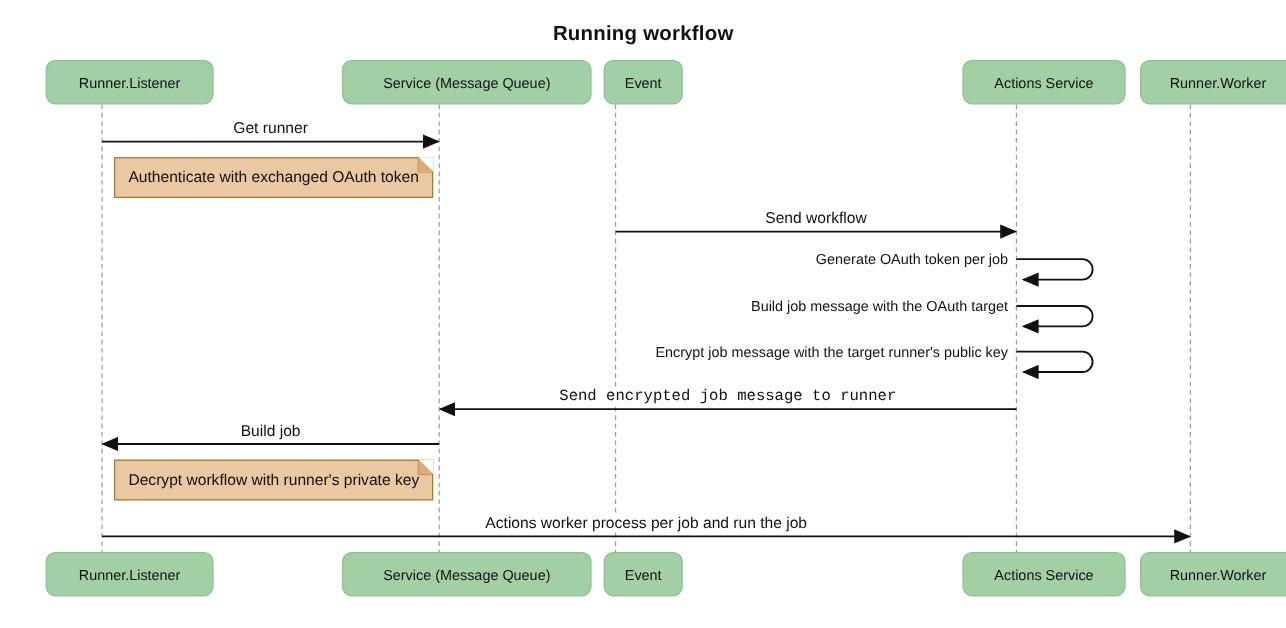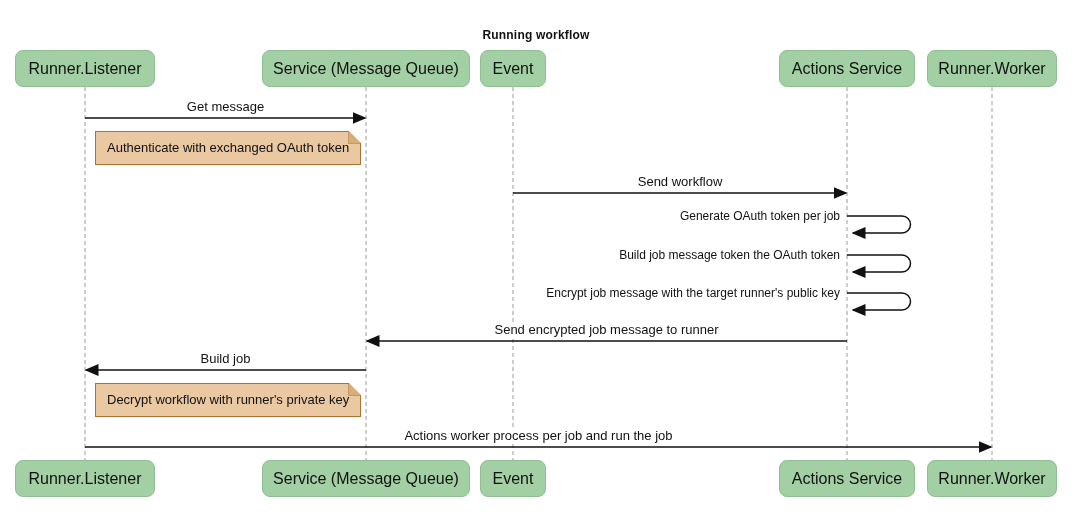--- a/index.html
+++ b/index.html
@@ -21,45 +21,46 @@
   }
   .canvas {
     position: relative;
     width: 1072px;
     height: 523px;
     background: var(--bg);
     overflow: hidden;
   }
   .diagram-title {
     position: absolute;
-    top: 28px;
+    top: 18px;
     left: 0;
     width: 100%;
     text-align: center;
-    font-size: 12px;
+    font-size: 17px;
     font-weight: bold;
     letter-spacing: 0.2px;
   }
   svg.layer {
     position: absolute;
     top: 0; left: 0;
     width: 1072px;
     height: 523px;
   }
   .actor {
     position: absolute;
     height: 37px;
     border-radius: 8px;
     background: var(--actor-fill);
     border: 1px solid var(--actor-border);
     display: flex;
     align-items: center;
     justify-content: center;
-    font-size: 16px;
+    font-size: 12px;
     white-space: nowrap;
+    margin-left: 23px;
   }
   .msg-label {
     position: absolute;
     font-size: 13px;
     white-space: nowrap;
     background: var(--bg);
     padding: 0 3px;
     transform: translate(-50%, -100%);
     line-height: 1.15;
   }
@@ -116,27 +117,27 @@
         <line x1="513" y1="193" x2="846" y2="193" stroke="var(--line-color)" stroke-width="1.5" marker-end="url(#arrowhead)"></line>
         <path d="M 847,216 h 55 a 8.5,8.5 0 0 1 0,17 h -49" fill="none" stroke="var(--line-color)" stroke-width="1.5" marker-end="url(#arrowhead)"></path>
         <path d="M 847,255 h 55 a 8.5,8.5 0 0 1 0,17 h -49" fill="none" stroke="var(--line-color)" stroke-width="1.5" marker-end="url(#arrowhead)"></path>
         <path d="M 847,293 h 55 a 8.5,8.5 0 0 1 0,17 h -49" fill="none" stroke="var(--line-color)" stroke-width="1.5" marker-end="url(#arrowhead)"></path>
         <line x1="847" y1="341" x2="367" y2="341" stroke="var(--line-color)" stroke-width="1.5" marker-end="url(#arrowhead)"></line>
         <line x1="366" y1="370" x2="86" y2="370" stroke="var(--line-color)" stroke-width="1.5" marker-end="url(#arrowhead)"></line>
         <line x1="85" y1="447" x2="991" y2="447" stroke="var(--line-color)" stroke-width="1.5" marker-end="url(#arrowhead)"></line>
       </g>
   </svg>
   <div id="overlay">
-      <div class="msg-label" style="left: 225.5px; top: 115px;">Get message</div>
+      <div class="msg-label" style="left: 225.5px; top: 115px;">Get runner</div>
       <div class="note" style="left: 95px; top: 131px;">Authenticate with exchanged OAuth token</div>
       <div class="msg-label" style="left: 680px; top: 190px;">Send workflow</div>
       <div class="self-label" style="left: 842px; top: 217px;">Generate OAuth token per job</div>
-      <div class="self-label" style="left: 842px; top: 256px;">Build job message token the OAuth token</div>
+      <div class="self-label" style="left: 842px; top: 256px;">Build job message with the OAuth target</div>
       <div class="self-label" style="left: 842px; top: 294px;">Encrypt job message with the target runner's public key</div>
-      <div class="msg-label" style="left: 606.5px; top: 338px;">Send encrypted job message to runner</div>
+      <div class="msg-label" style="left: 606.5px; top: 338px; font-family: Liberation Mono, monospace;">Send encrypted job message to runner</div>
       <div class="msg-label" style="left: 225.5px; top: 367px;">Build job</div>
       <div class="note" style="left: 95px; top: 383px;">Decrypt workflow with runner's private key</div>
       <div class="msg-label" style="left: 538.5px; top: 444px;">Actions worker process per job and run the job</div>
     </div>
 <div class="actor" style="left: 15px; top: 50px; width: 140px; height: 37px;">Runner.Listener</div>
     <div class="actor" style="left: 262px; top: 50px; width: 208px; height: 37px;">Service (Message Queue)</div>
     <div class="actor" style="left: 480px; top: 50px; width: 66px; height: 37px;">Event</div>
     <div class="actor" style="left: 779px; top: 50px; width: 136px; height: 37px;">Actions Service</div>
     <div class="actor" style="left: 927px; top: 50px; width: 130px; height: 37px;">Runner.Worker</div>
     <div class="actor" style="left: 15px; top: 460px; width: 140px; height: 37px;">Runner.Listener</div>

